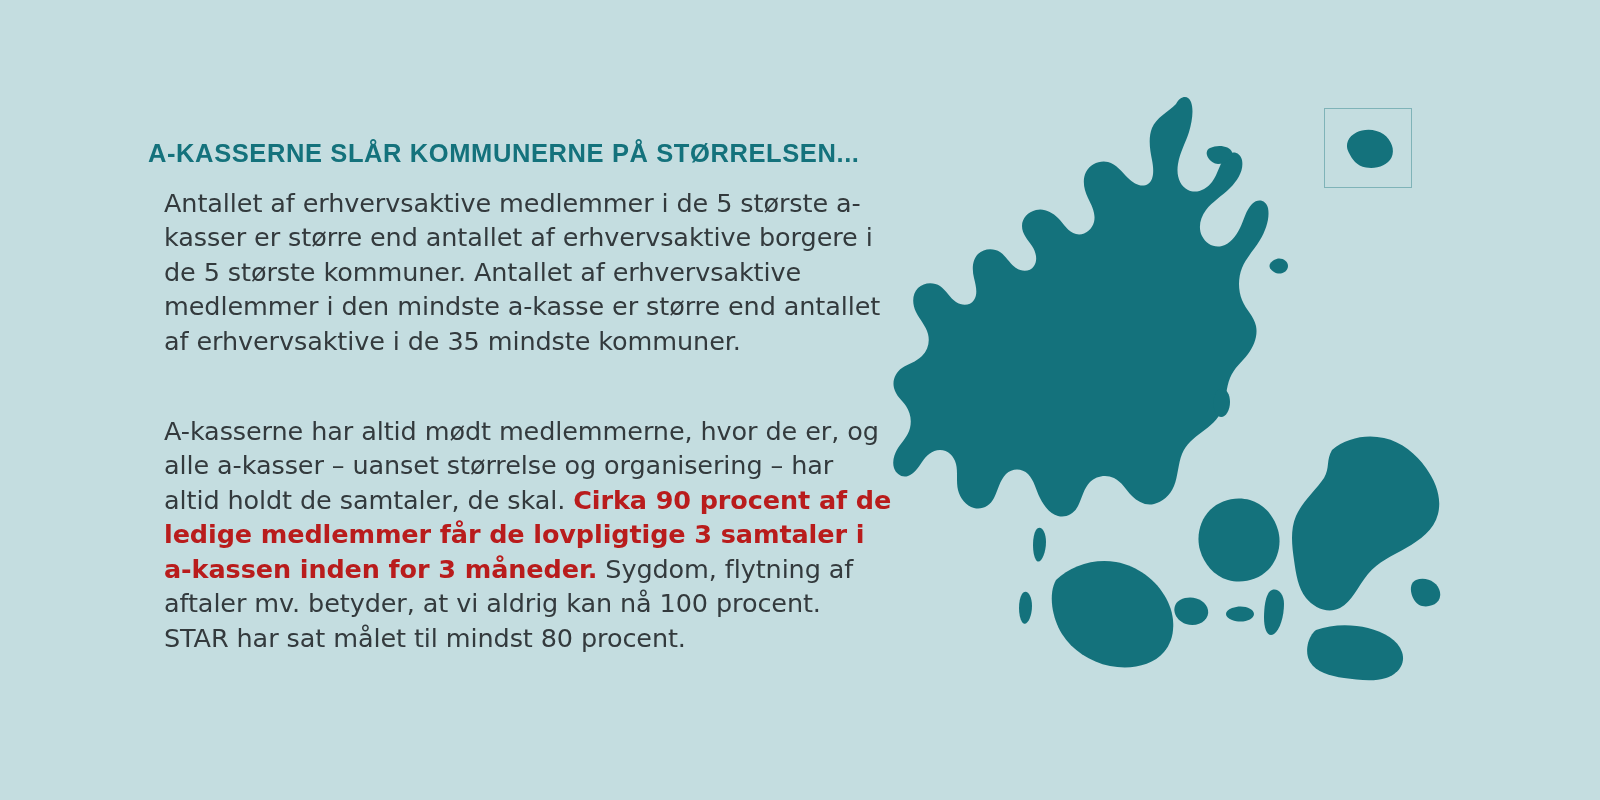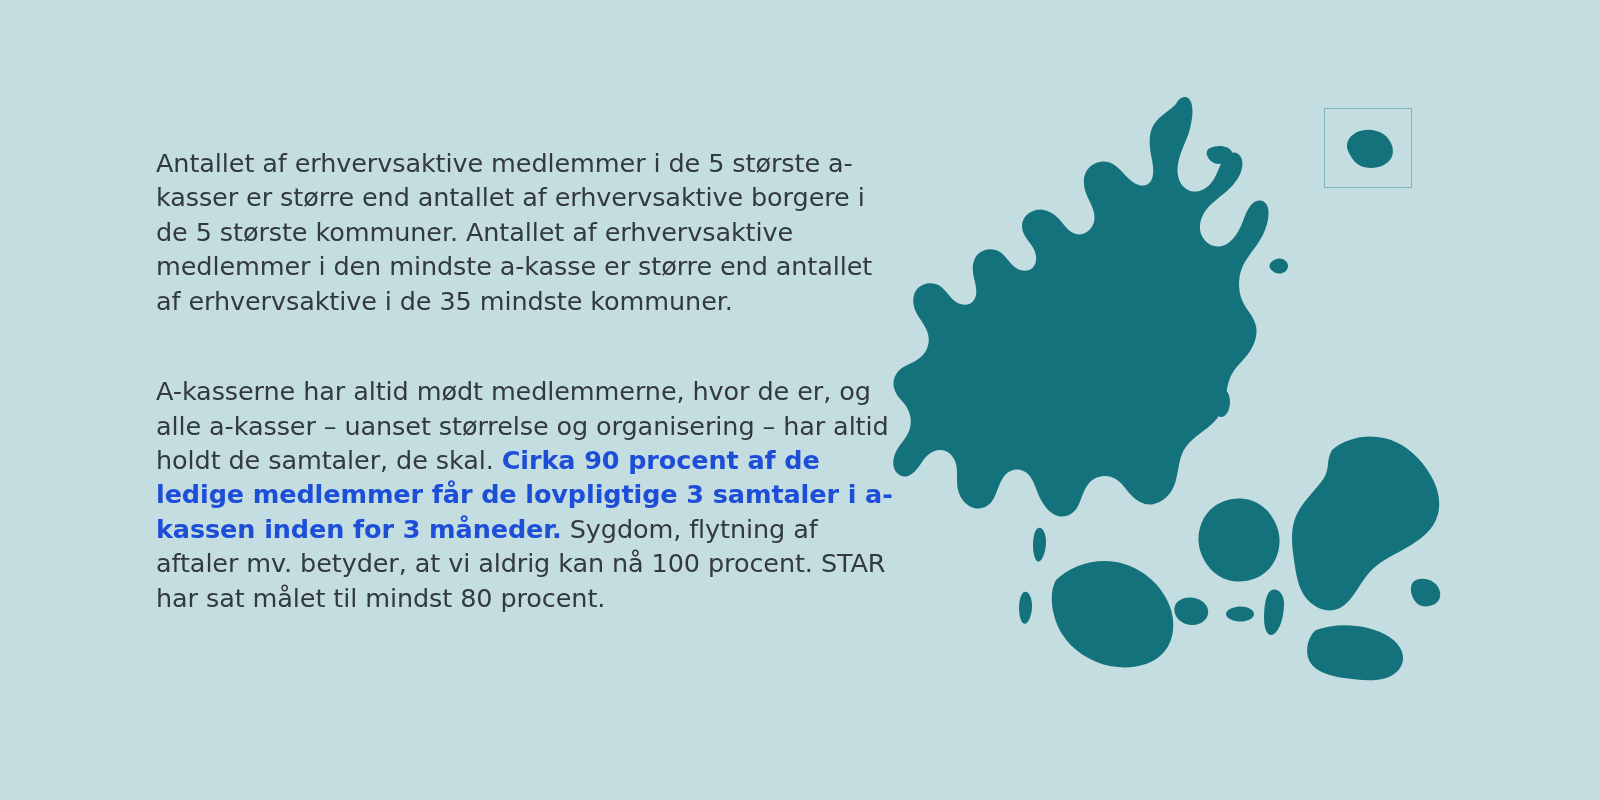--- a/index.html
+++ b/index.html
@@ -36,28 +36,28 @@
     line-height: 1.25;
     margin: 0 0 4px 0;
     text-transform: uppercase;
     font-family: "Liberation Sans", sans-serif;
   }
 
   .block-body {
     color: #333a3d;
     font-size: 25.5px;
     line-height: 1.35;
-    margin: 8px;
+    margin: 16px;
     font-family: "DejaVu Sans", sans-serif;
     font-weight: 400;
     letter-spacing: -0.1px;
   }
   .block-body .bold {
     font-weight: bold;
-    color: #1d4ed8;
+    color: #b91c1c;
   }
 
   .block-2 {
     margin-top: 56px;
   }
   .source-wrap {
     position: absolute;
     right: 0;
     top: 0;
     width: 60px;
@@ -88,20 +88,21 @@
   }
 </style>
 </head>
 <body>
 
 <div class="canvas">
 
   <div class="text-col">
 
     <div>
+      <h2 class="block-heading">A-KASSERNE SLÅR KOMMUNERNE PÅ STØRRELSEN...</h2>
       <p class="block-body">Antallet af erhvervsaktive medlemmer i de 5 største a-kasser er større end antallet af erhvervsaktive borgere i de 5 største kommuner. Antallet af erhvervsaktive medlemmer i den mindste a-kasse er større end antallet af erhvervsaktive i de 35 mindste kommuner.</p>
     </div>
 
     <div class="block-2">
       <p class="block-body"><span>A-kasserne har altid mødt medlemmerne, hvor de er, og alle a-kasser – uanset størrelse og organisering – har altid holdt de samtaler, de skal. </span><span class="bold">Cirka 90 procent af de ledige medlemmer får de lovpligtige 3 samtaler i a-kassen inden for 3 måneder.</span><span> Sygdom, flytning af aftaler mv. betyder, at vi aldrig kan nå 100 procent. STAR har sat målet til mindst 80 procent.</span></p>
     </div>
 
   </div>
 
   <div class="source-wrap">

